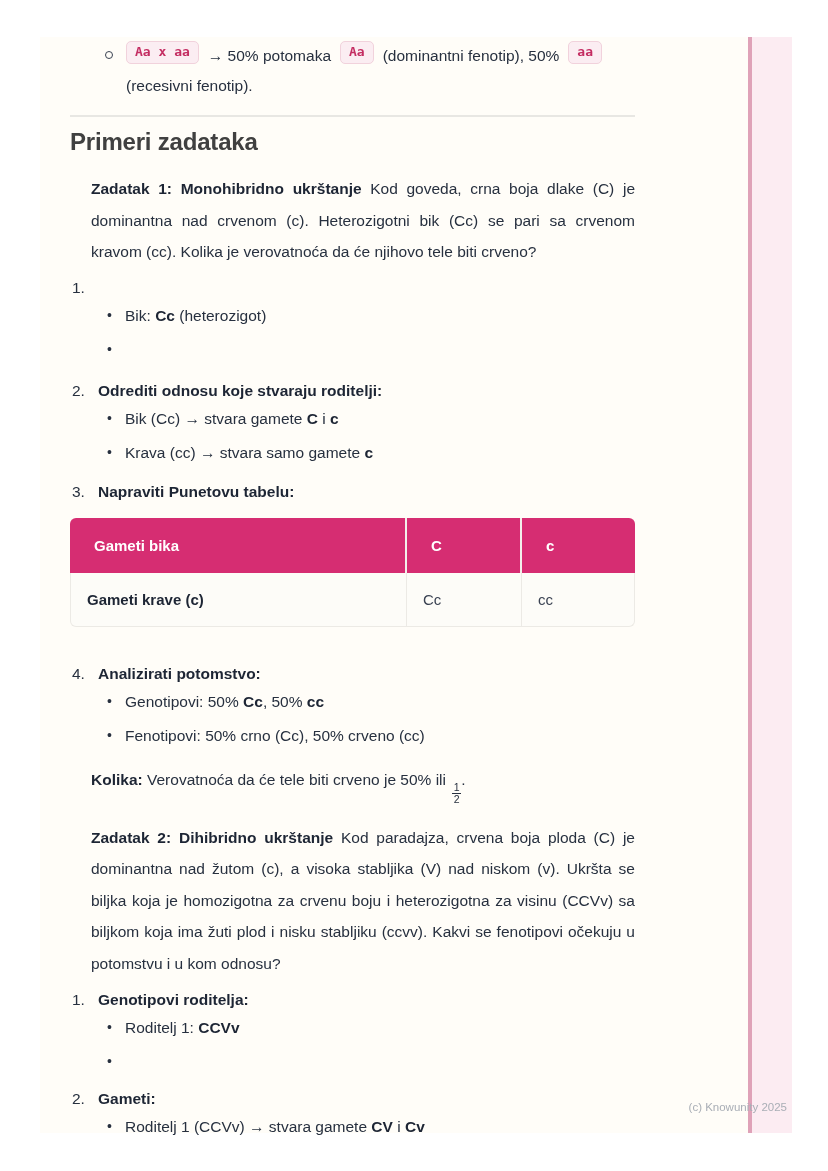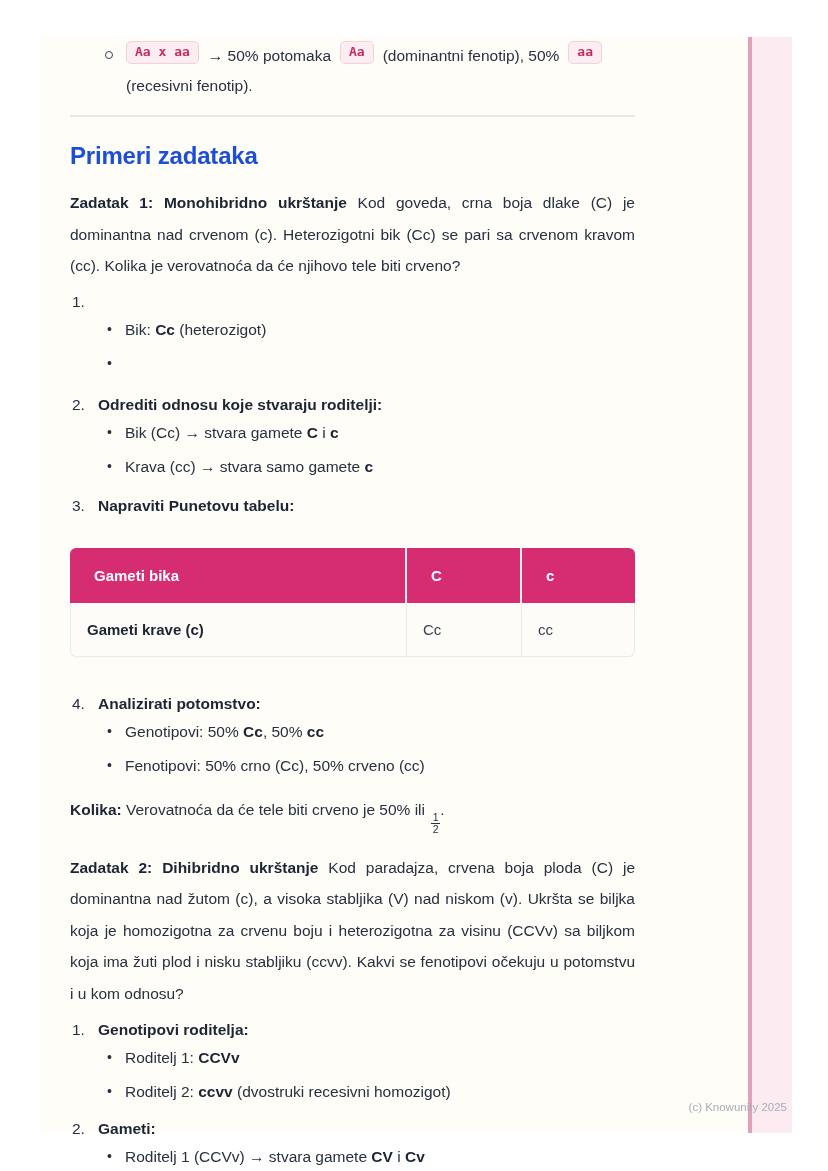--- a/index.html
+++ b/index.html
@@ -49,32 +49,33 @@
     border-radius: 5px;
     padding: 1px 8px 2px 8px;
     line-height: 18px;
   }
   .divider {
     border: none;
     border-top: 2px solid #e8e7e3;
     margin-top: 14px;
   }
   h1 {
-    margin-top: 25px;
+    margin-top: 11px;
     font-size: 24px;
     line-height: 28px;
     font-weight: bold;
-    color: #1d4ed8;
+    color: #404040;
     letter-spacing: -0.2px;
   }
   .para {
     margin-top: 17px;
     font-size: 15.5px;
     line-height: 31.5px;
     text-align: justify;
+    margin-left: 21px;
   }
   .para b, .step b, li b { color: #1d2534; }
   
   .step-title {
     display: flex;
     font-size: 15.5px;
     line-height: 25px;
   }
   .step-num { width: 28px; flex: 0 0 auto; padding-left: 2px; }
   .step-title b { font-weight: bold; }
@@ -88,21 +89,21 @@
   .bullets li:first-child { margin-top: 3px; }
   .dot { flex: 0 0 auto; width: 18px; margin-left: 37px; font-size: 14px; }
   .mt16 { margin-top: 16px; }
   .mt14 { margin-top: 14px; }
   .mt7  { margin-top: 7px; }
   .mt34 { margin-top: 34px; }
   .mt8  { margin-top: 8px; }
   .mt12 { margin-top: 12px; }
   
   .punnett {
-    margin-top: 30px;
+    margin-top: 14px;
     width: 565px;
     border-collapse: separate;
     border-spacing: 0;
     table-layout: fixed;
     font-size: 15px;
     border-radius: 6px;
   }
   .punnett th {
     background: #d62d72;
     color: #ffffff;
@@ -267,21 +268,20 @@
         <span class="step-num">1.</span>
         <b>Genotipovi roditelja:</b>
       </div>
       <ul class="bullets">
         <li>
             <span class="dot">•</span>
             <span><span>Roditelj 1: </span><b>CCVv</b></span>
           </li>
         <li>
             <span class="dot">•</span>
-            <span><span>Roditelj 2: </span><b>ccvv</b><span> (dvostruki recesivni homozigot)</span></span>
           </li>
       </ul>
     </div>
 
     <div class="step mt12">
       <div class="step-title">
         <span class="step-num">2.</span>
         <b>Gameti:</b>
       </div>
       <ul class="bullets">

